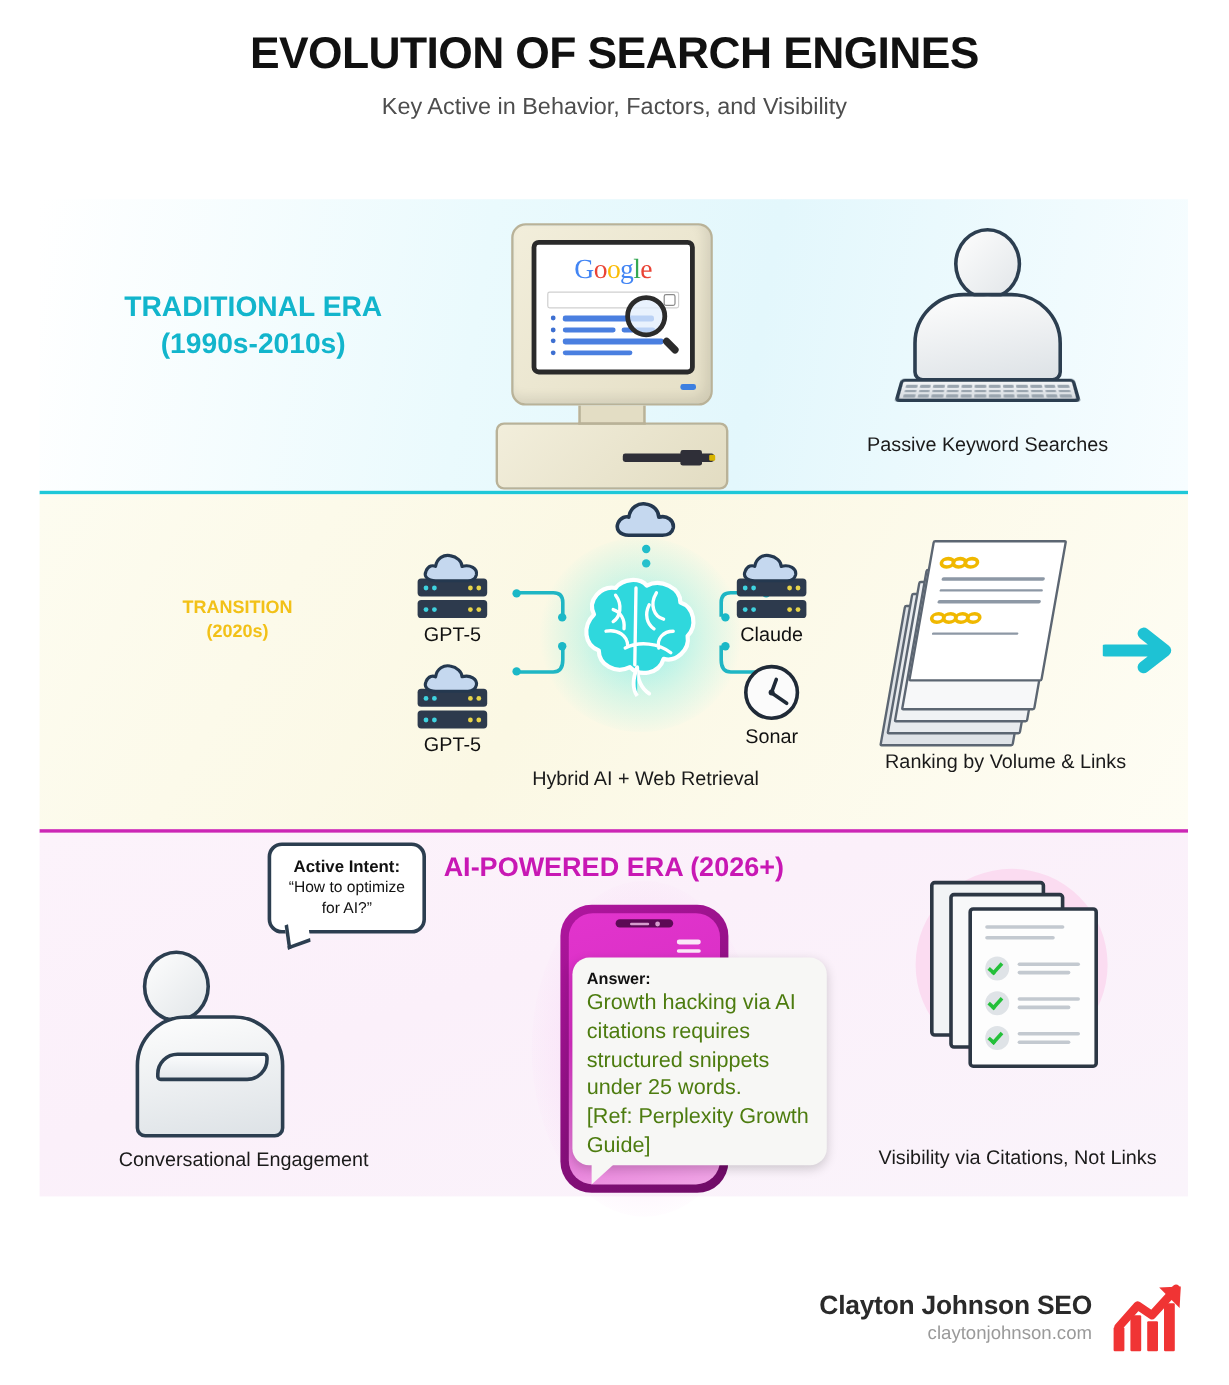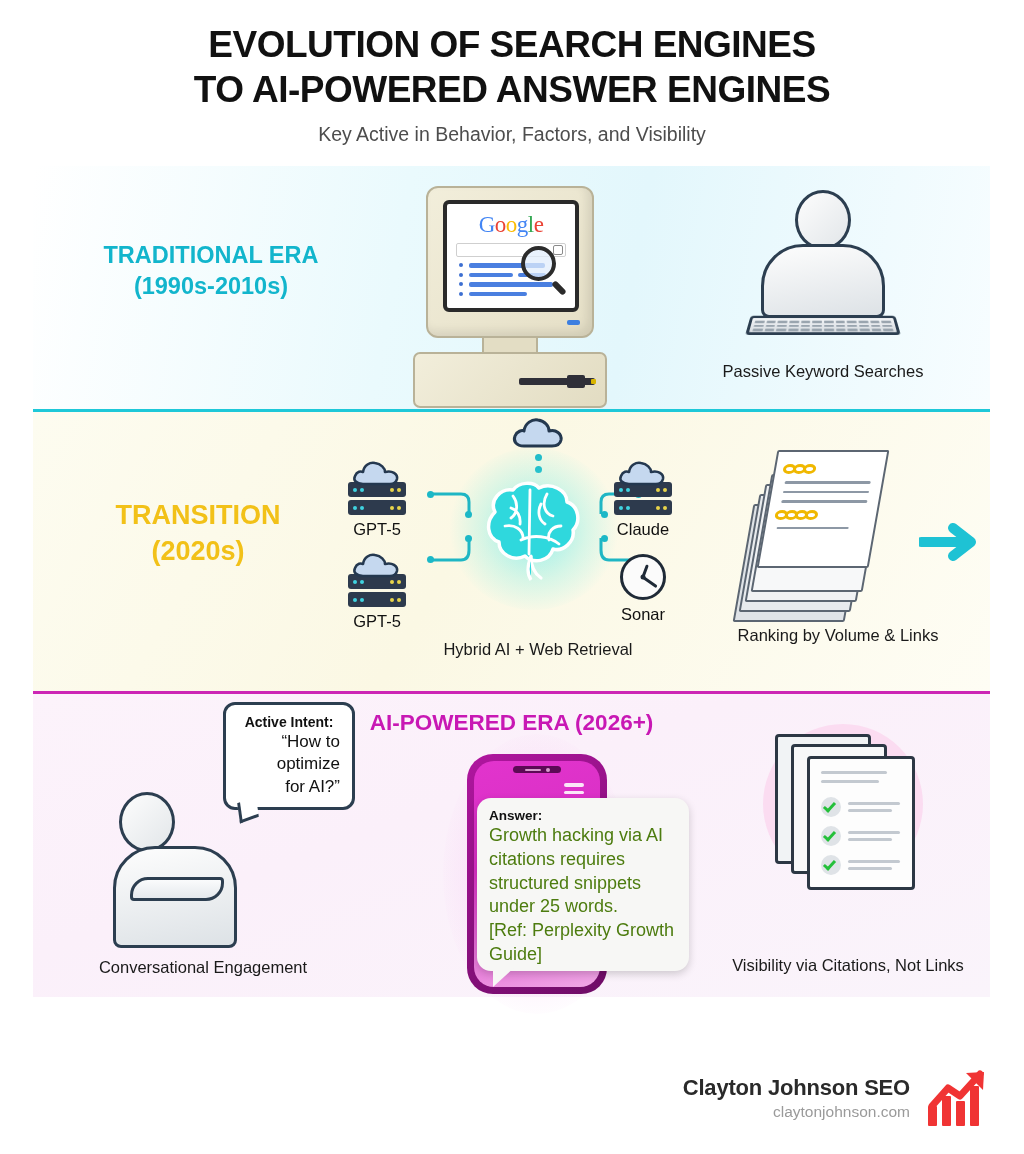--- a/index.html
+++ b/index.html
@@ -42,21 +42,21 @@
 
   
   .era-label { position: absolute; text-align: center; font-weight: 700; }
   .era-label .line { display: block; }
   #label-traditional {
     left: 28px; top: 74px; width: 300px;
     font-size: 23.5px; color: #12b5cc; line-height: 1.32;
   }
   #label-transition {
     left: 35px; top: 85px; width: 260px;
-    font-size: 27px; color: #f2c118; line-height: 1.34;
+    font-size: 15px; color: #f2c118; line-height: 1.34;
   }
   #label-ai {
     left: 0; top: 14px; width: 957px;
     font-size: 22.5px; color: #c818b4; line-height: 1.3;
   }
 
   .caption {
     position: absolute; text-align: center;
     font-size: 16.5px; color: #1a1a1a; font-weight: 400;
     white-space: nowrap;
@@ -150,21 +150,21 @@
     border: 3px solid #2c3e50; border-radius: 12px;
     padding: 9px 12px; text-align: center;
   }
   .bubble-tail {
     position: absolute; width: 20px; height: 20px; background: #ffffff;
     border-left: 3px solid #2c3e50; border-bottom: 3px solid #2c3e50;
     transform: rotate(-20deg) skewX(-12deg);
   }
   #intent-bubble { left: 190px; top: 8px; width: 132px; }
   #intent-bubble .bub-title { font-size: 14px; font-weight: 700; color: #111; }
-  #intent-bubble .bub-text { font-size: 17px; color: #111; line-height: 1.3; margin-top: 1px; text-align: right; }
+  #intent-bubble .bub-text { font-size: 13px; color: #111; line-height: 1.3; margin-top: 1px; }
 
   
   .server-node { position: absolute; text-align: center; width: 96px; }
   .cloud-shape { position: relative; width: 52px; height: 26px; margin: 0 auto; }
   .cloud-shape svg { display: block; }
   .server-rack { width: 58px; margin: -4px auto 0 auto; }
   .rack-unit {
     height: 15px; background: #2d3a4d; border-radius: 3px; margin-bottom: 3px;
     display: flex; align-items: center; padding: 0 5px; justify-content: space-between;
   }
@@ -279,21 +279,20 @@
   .brand-url { font-size: 15.5px; color: #9a9a9a; margin-top: 2px; }
   .brand-logo { position: relative; width: 62px; height: 56px; }
   .bl-bar { position: absolute; bottom: 0; width: 9px; background: #f03434; border-radius: 1px; }
 </style>
 </head>
 <body>
 
 <div class="header">
   <div class="title">
     <div>EVOLUTION OF SEARCH ENGINES</div>
-    <div>TO AI-POWERED ANSWER ENGINES</div>
   </div>
   <div class="subtitle">Key Active in Behavior, Factors, and Visibility</div>
 </div>
 
 <div class="band" id="band-traditional">
  <div class="band-inner">
 
   <div class="era-label" id="label-traditional">
     <span class="line">TRADITIONAL ERA</span>
     <span class="line">(1990s-2010s)</span>

